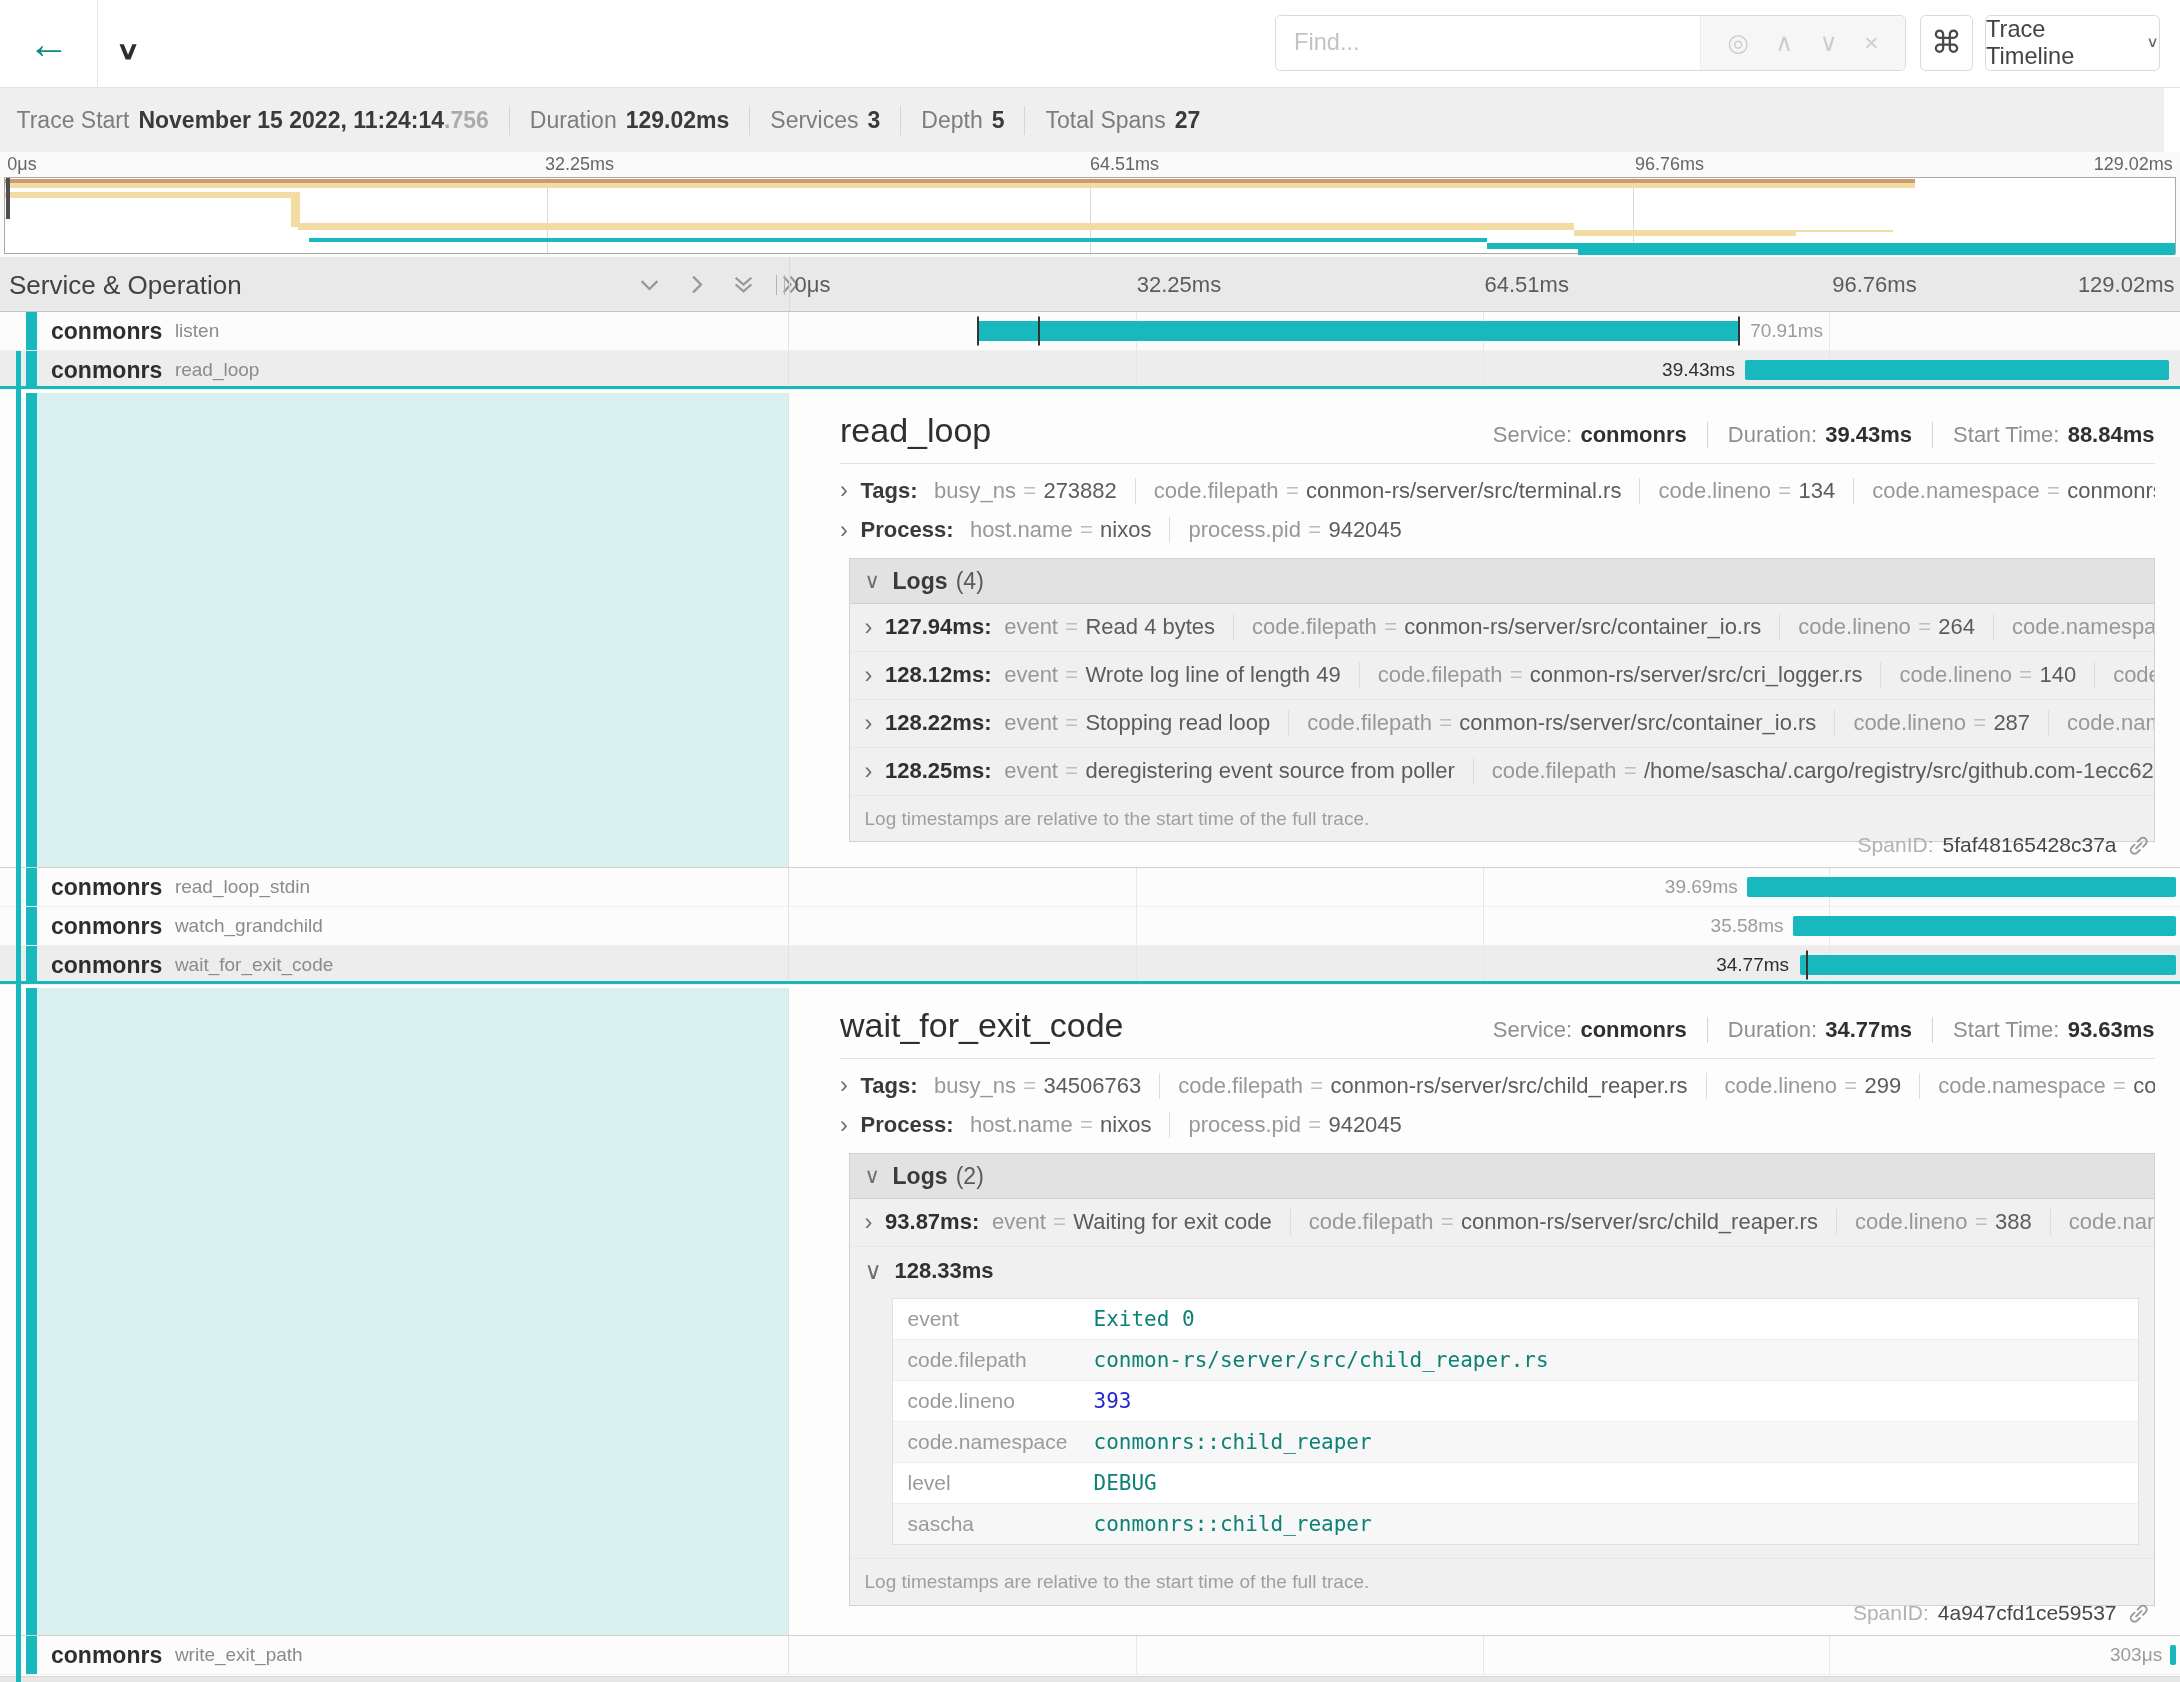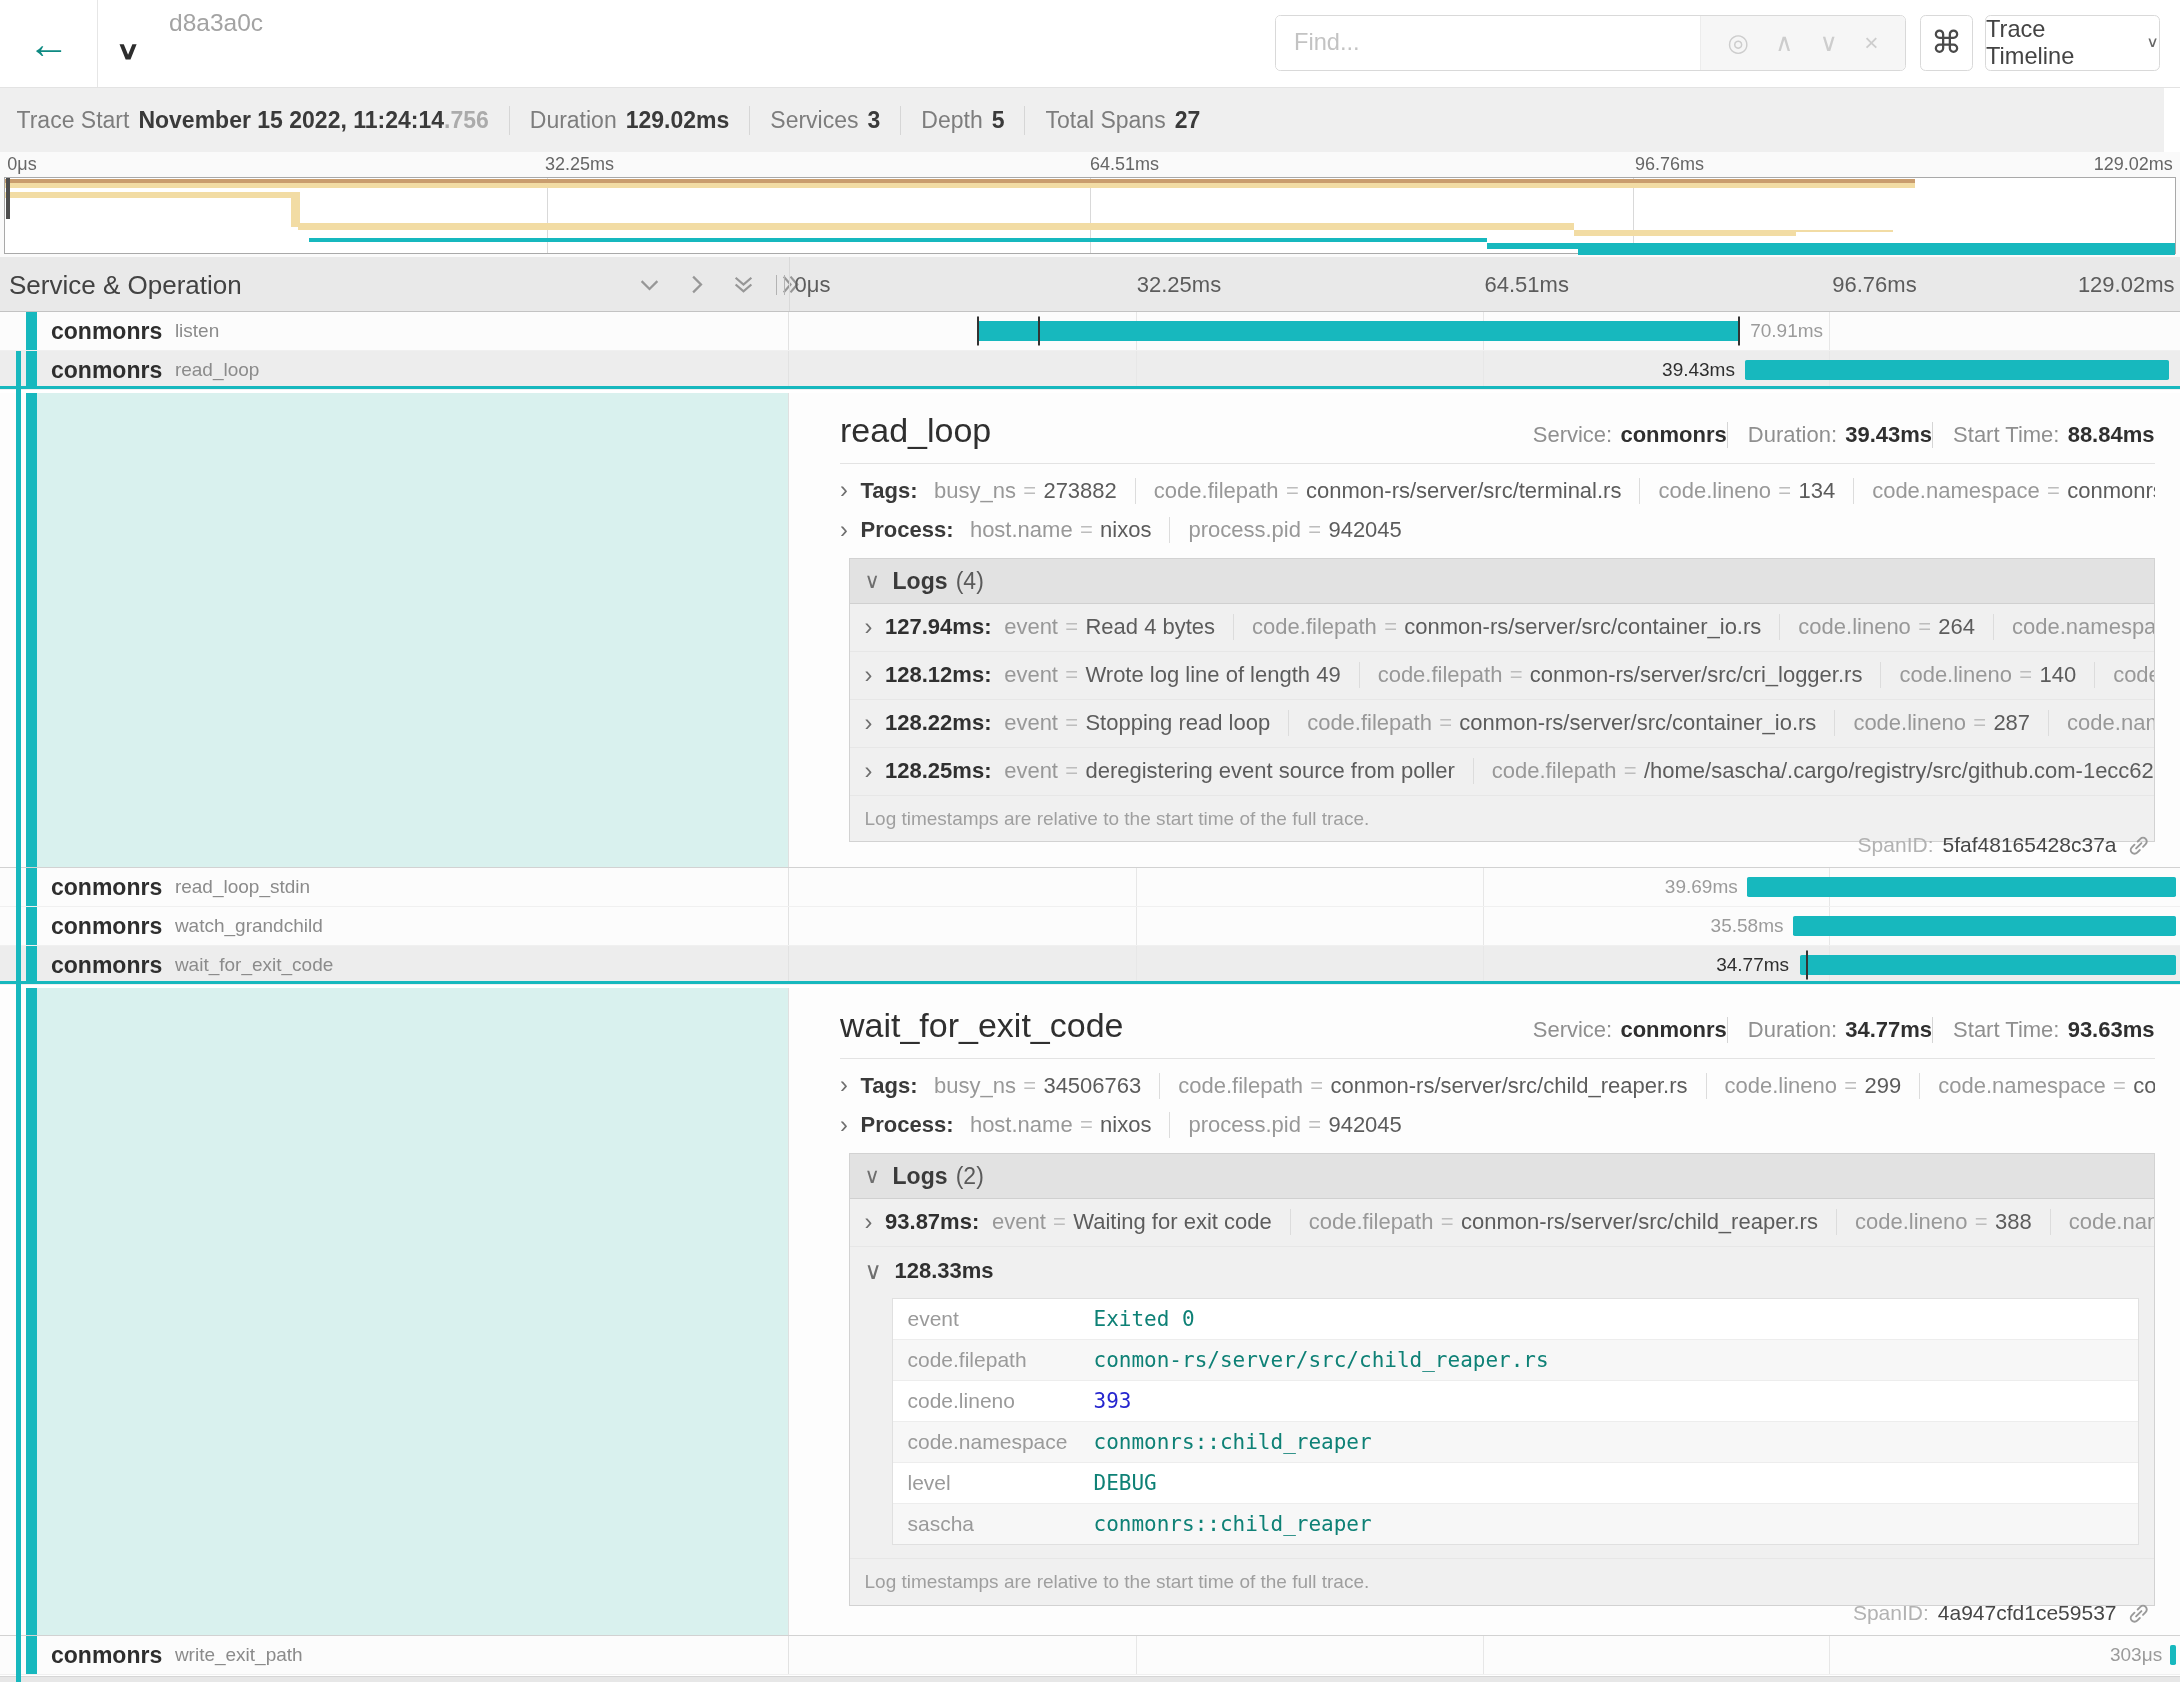--- a/index.html
+++ b/index.html
@@ -70,21 +70,21 @@
 
   
   .detail{position:absolute;left:0;right:0;background:#fdfdfd;border-bottom:0.9px solid #d2d2d2;box-sizing:border-box;}
   .d-rail{position:absolute;left:25.5px;top:0;bottom:0;width:11.8px;background:#17B8BE;}
   .d-cyan{position:absolute;left:37px;top:0;bottom:0;width:752px;background:#d9f1ee;border-right:0.9px solid #e0e0e0;box-sizing:border-box;}
   .d-body{position:absolute;left:789px;right:0;top:0;bottom:0;padding:0 25.5px 0 51px;box-sizing:border-box;overflow:hidden;}
   .d-head{display:flex;align-items:baseline;justify-content:space-between;padding-top:18px;}
   .d-title{font-size:34px;font-weight:500;color:#2f2f2f;}
   .d-meta{font-size:22px;color:#8f8f8f;display:flex;white-space:nowrap;}
   .d-meta .m{display:flex;gap:8.2px;}
-  .d-meta .m + .m{border-left:0.9px solid #d5d5d5;padding-left:20px;}
+  .d-meta .m + .m{border-left:0.9px solid #d5d5d5;margin-left:20px;padding-left:20px;}
   .d-meta b{color:#2f2f2f;}
   .d-divider{height:1.8px;background:#e3e3e3;margin-top:12.7px;}
   .kvline{margin-top:12.7px;font-size:22px;display:flex;align-items:center;white-space:nowrap;overflow:hidden;cursor:pointer;}
   .kvline:first-of-type{margin-top:12.7px;}
   .caret{color:#6f6f6f;font-size:23.6px;margin-right:12.7px;flex-shrink:0;}
   .kvtitle{font-weight:700;color:#3a3a3a;margin-right:16.4px;}
   .chip{white-space:nowrap;}
   .chip + .chip{border-left:0.9px solid #dcdcdc;margin-left:18px;padding-left:18px;}
   .ck{color:#989898;}
   .ce{color:#bdbdbd;margin:0 7.3px;}
@@ -115,21 +115,20 @@
 <body>
 
 <div class="app">
 
   <div class="hdr">
     <div class="hdr-back">
         <span>←</span>
       </div>
     <div class="hdr-collapse"><span>∨</span></div>
     <div class="hdr-titlebox">
-      <div class="hdr-id">d8a3a0c</div>
     </div>
     <div class="findgroup">
       <input class="find-input" type="text" placeholder="Find..." style="">
       <div class="find-suffix">
         <span>◎</span>
         <span>∧</span>
         <span>∨</span>
         <span>×</span>
       </div>
     </div>

